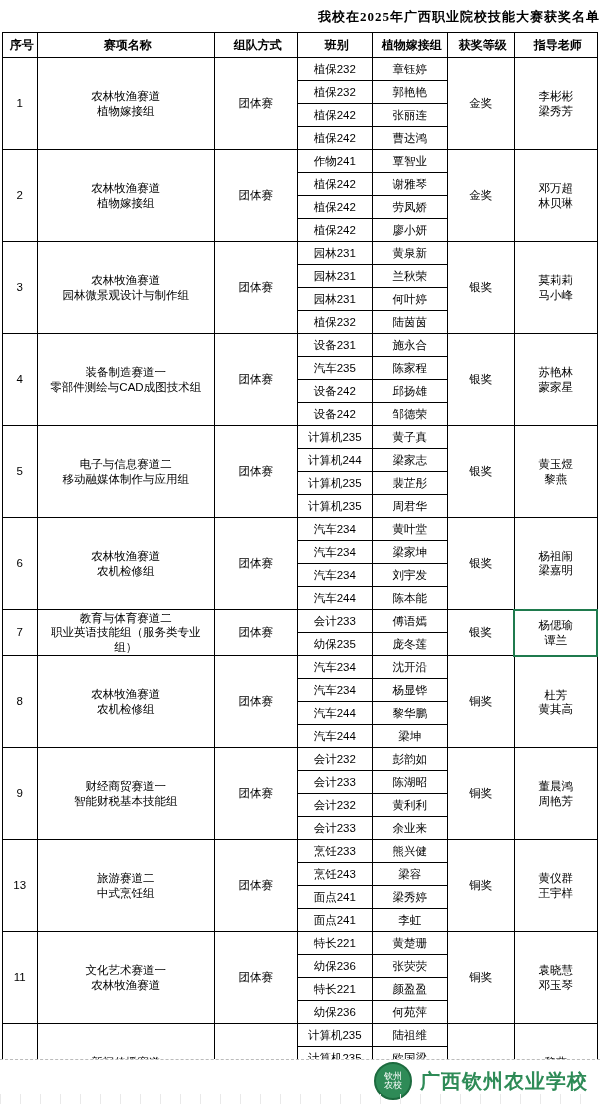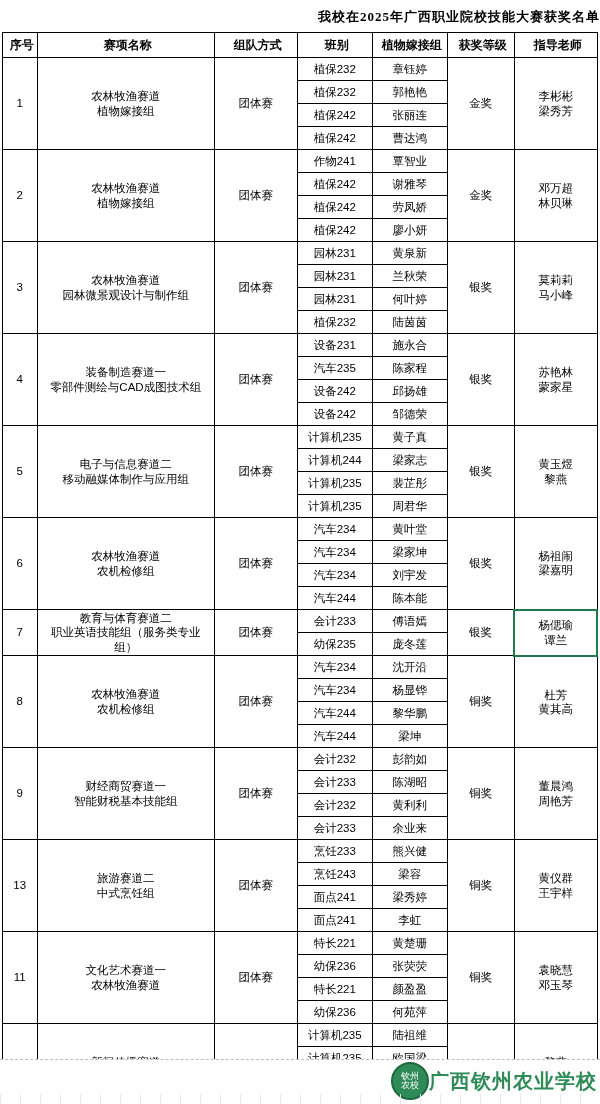--- a/index.html
+++ b/index.html
@@ -71,25 +71,25 @@
     position: absolute;
     left: 0;
     bottom: 0;
     width: 600px;
     height: 44px;
     background: #ffffff;
     border-top: 1px dashed #bbbbbb;
   }
   .logo-wrap {
     position: absolute;
-    right: 3px;
+    right: 12px;
     bottom: 4px;
     display: flex;
     align-items: center;
-    gap: 0;
+    gap: 8px;
   }
   .logo-mark {
     width: 34px;
     height: 34px;
     border-radius: 50%;
     background: #2e8b57;
     border: 2px solid #1d6b3f;
     display: flex;
     align-items: center;
     justify-content: center;

